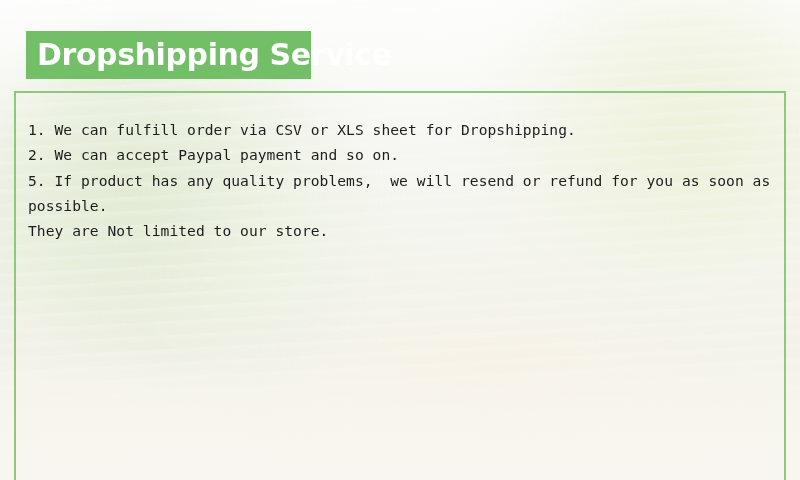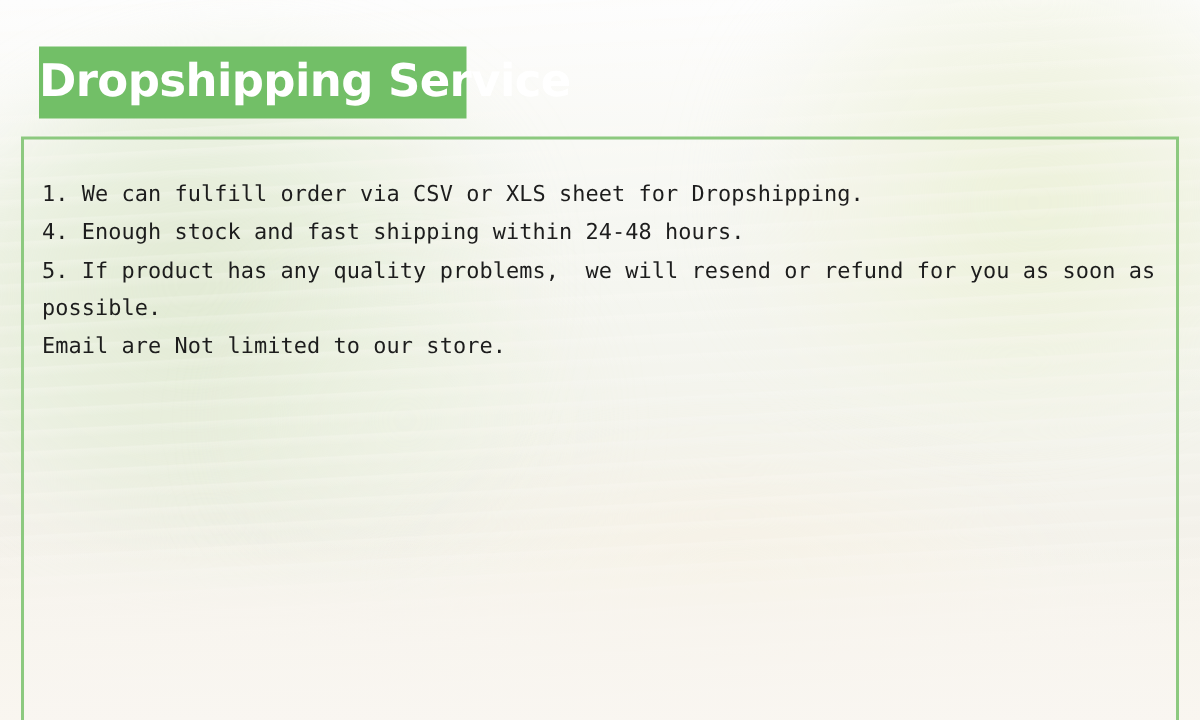--- a/index.html
+++ b/index.html
@@ -114,21 +114,21 @@
   .title-banner {
     position: absolute;
     left: 26px;
     top: 31px;
     width: 285px;
     height: 48px;
     background: #72bf67;
     display: flex;
     align-items: center;
     box-sizing: border-box;
-    padding: 0 0;
+    padding: 0 11px;
   }
   .title-text {
     font-family: "DejaVu Sans", "Liberation Sans", sans-serif;
     font-weight: bold;
     font-size: 30px;
     line-height: 1;
     letter-spacing: -0.4px;
     color: #ffffff;
     white-space: nowrap;
   }
@@ -170,20 +170,20 @@
   <div class="bg-streaks"></div>
   <div class="bg-bottom-warm"></div>
 
   <div class="title-banner">
     <span class="title-text">Dropshipping Service</span>
   </div>
 
   <div class="content-box">
     <div class="lines" id="lines-container">
         <div class="line">1. We can fulfill order via CSV or XLS sheet for Dropshipping.</div>
-        <div class="line">4. Enough stock and fast shipping within 24-48 hours.</div>
+        <div class="line">2. We can accept Paypal payment and so on.</div>
         <div class="line">5. If product has any quality problems,  we will resend or refund for you as soon as</div>
         <div class="line">possible.</div>
-        <div class="line">Email are Not limited to our store.</div>
+        <div class="line">They are Not limited to our store.</div>
       </div>
   </div>
 
 </div>
 
 </body></html>

